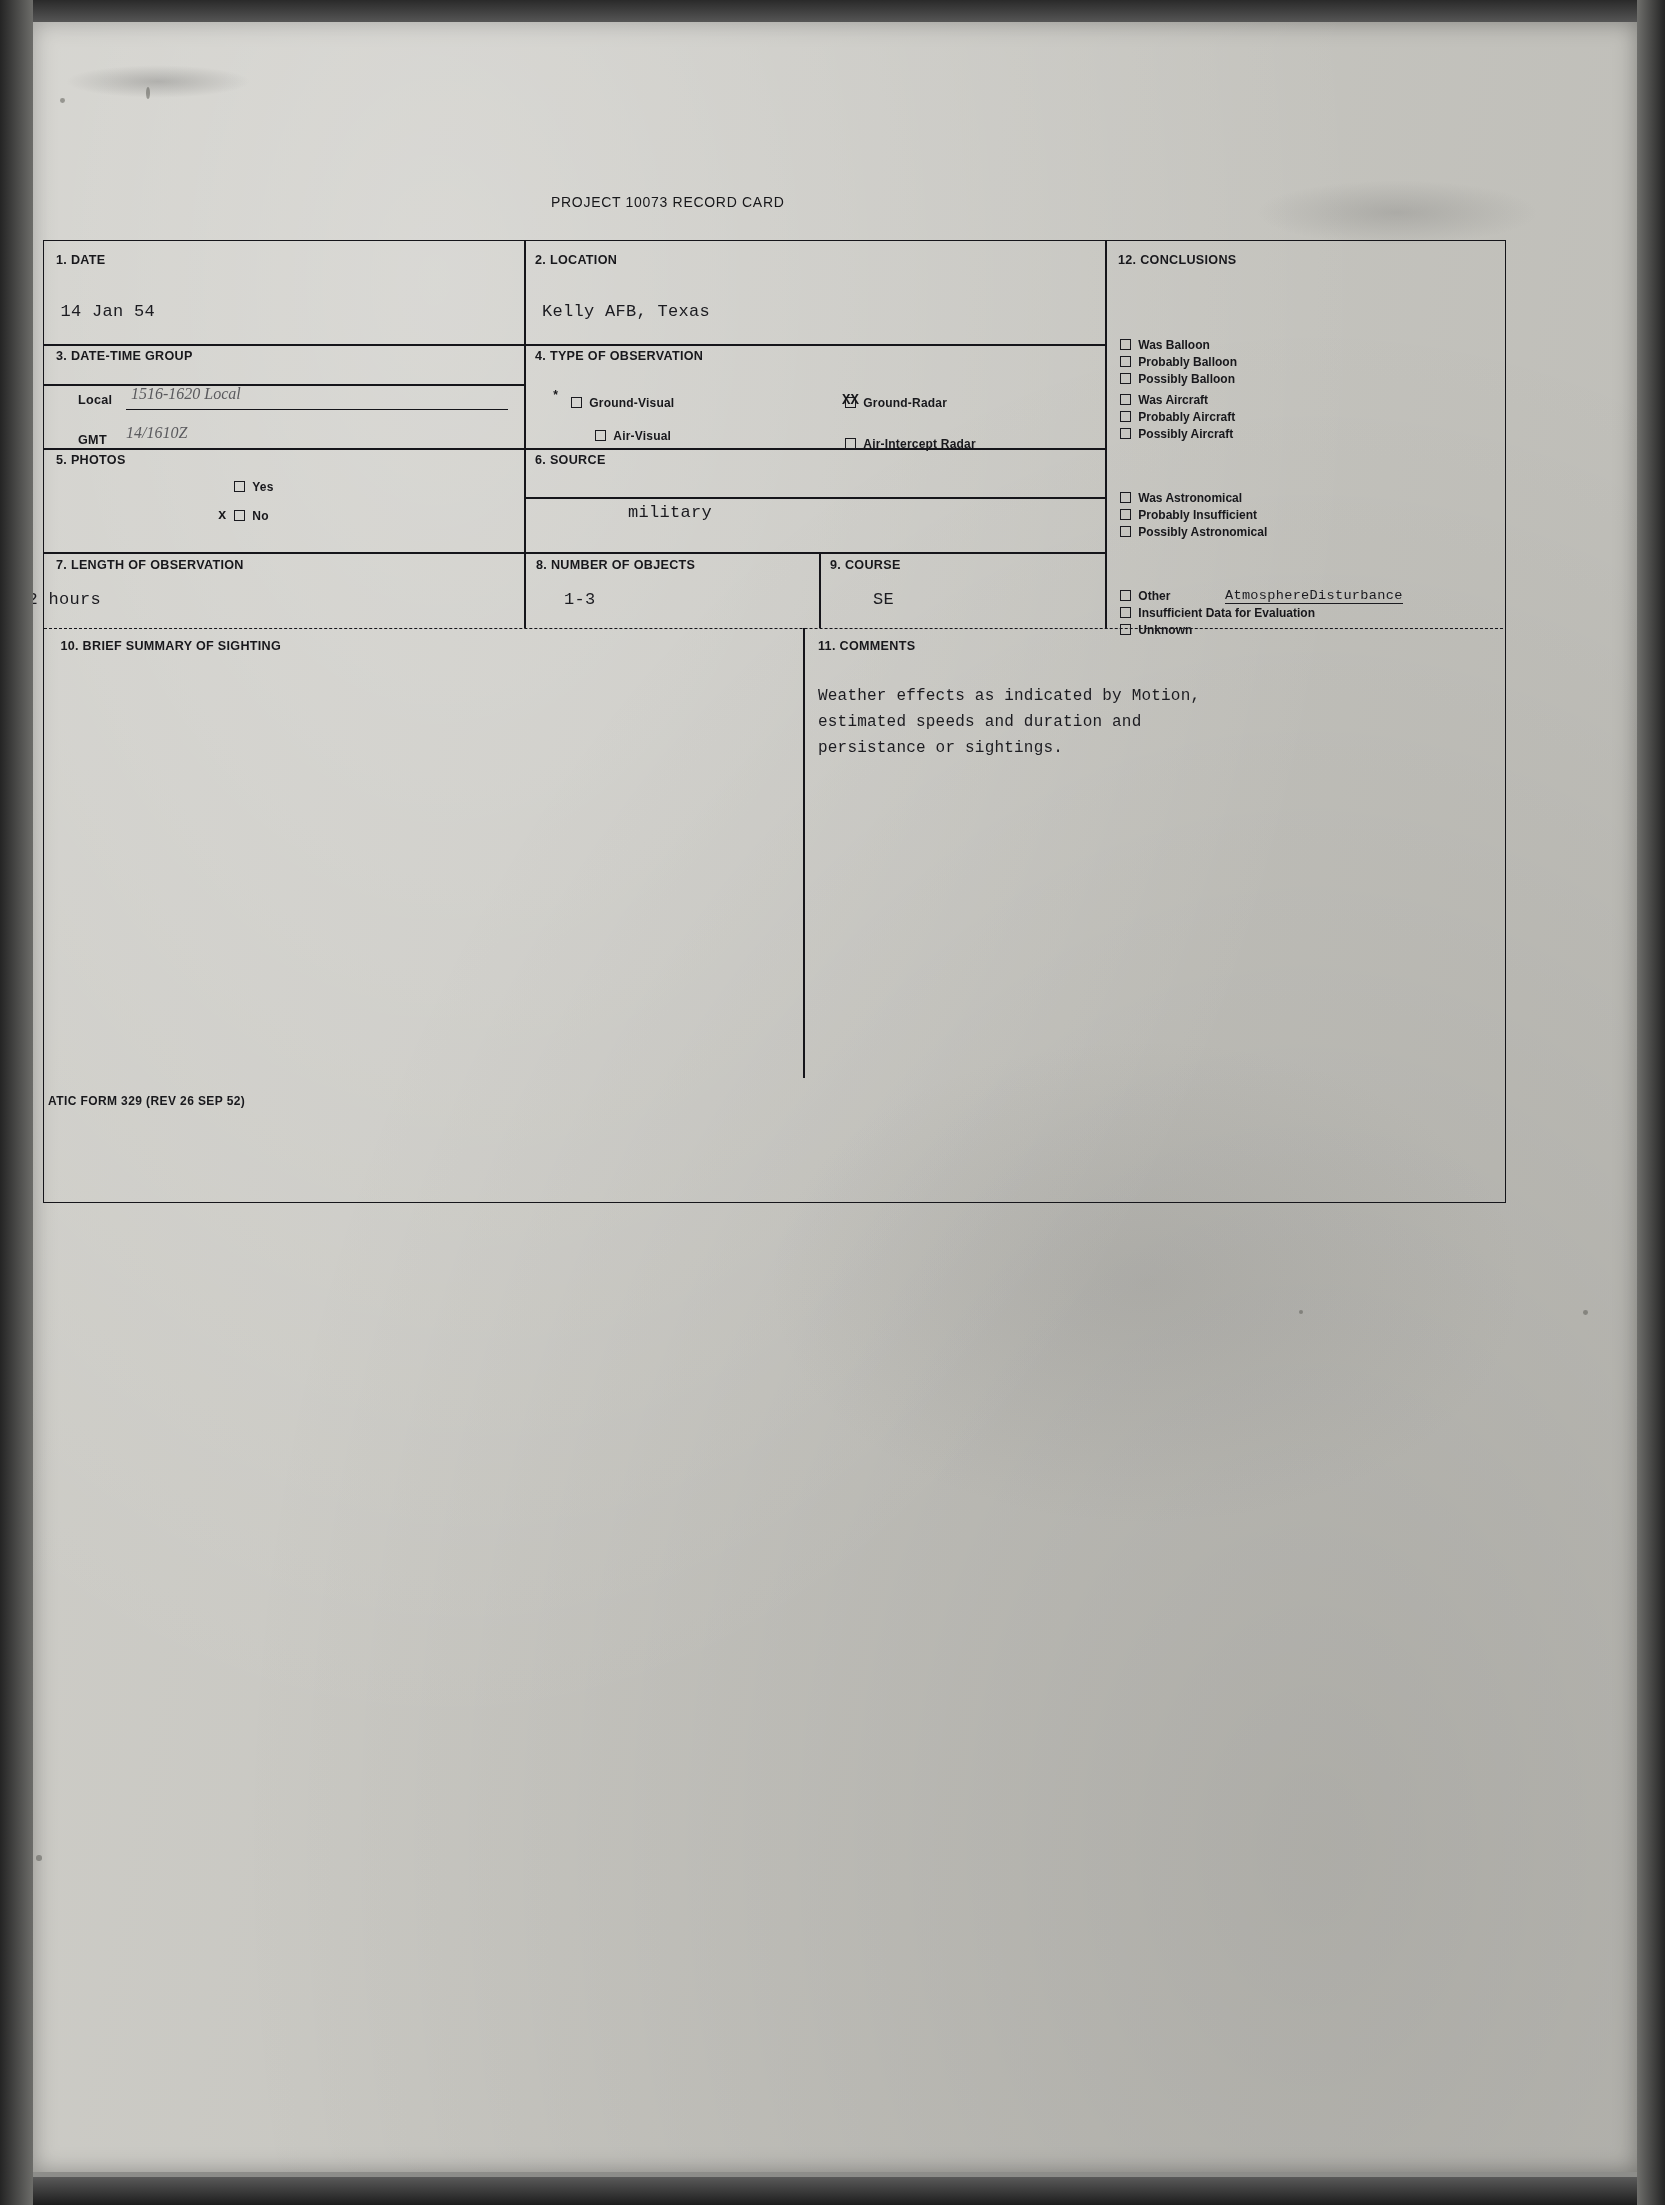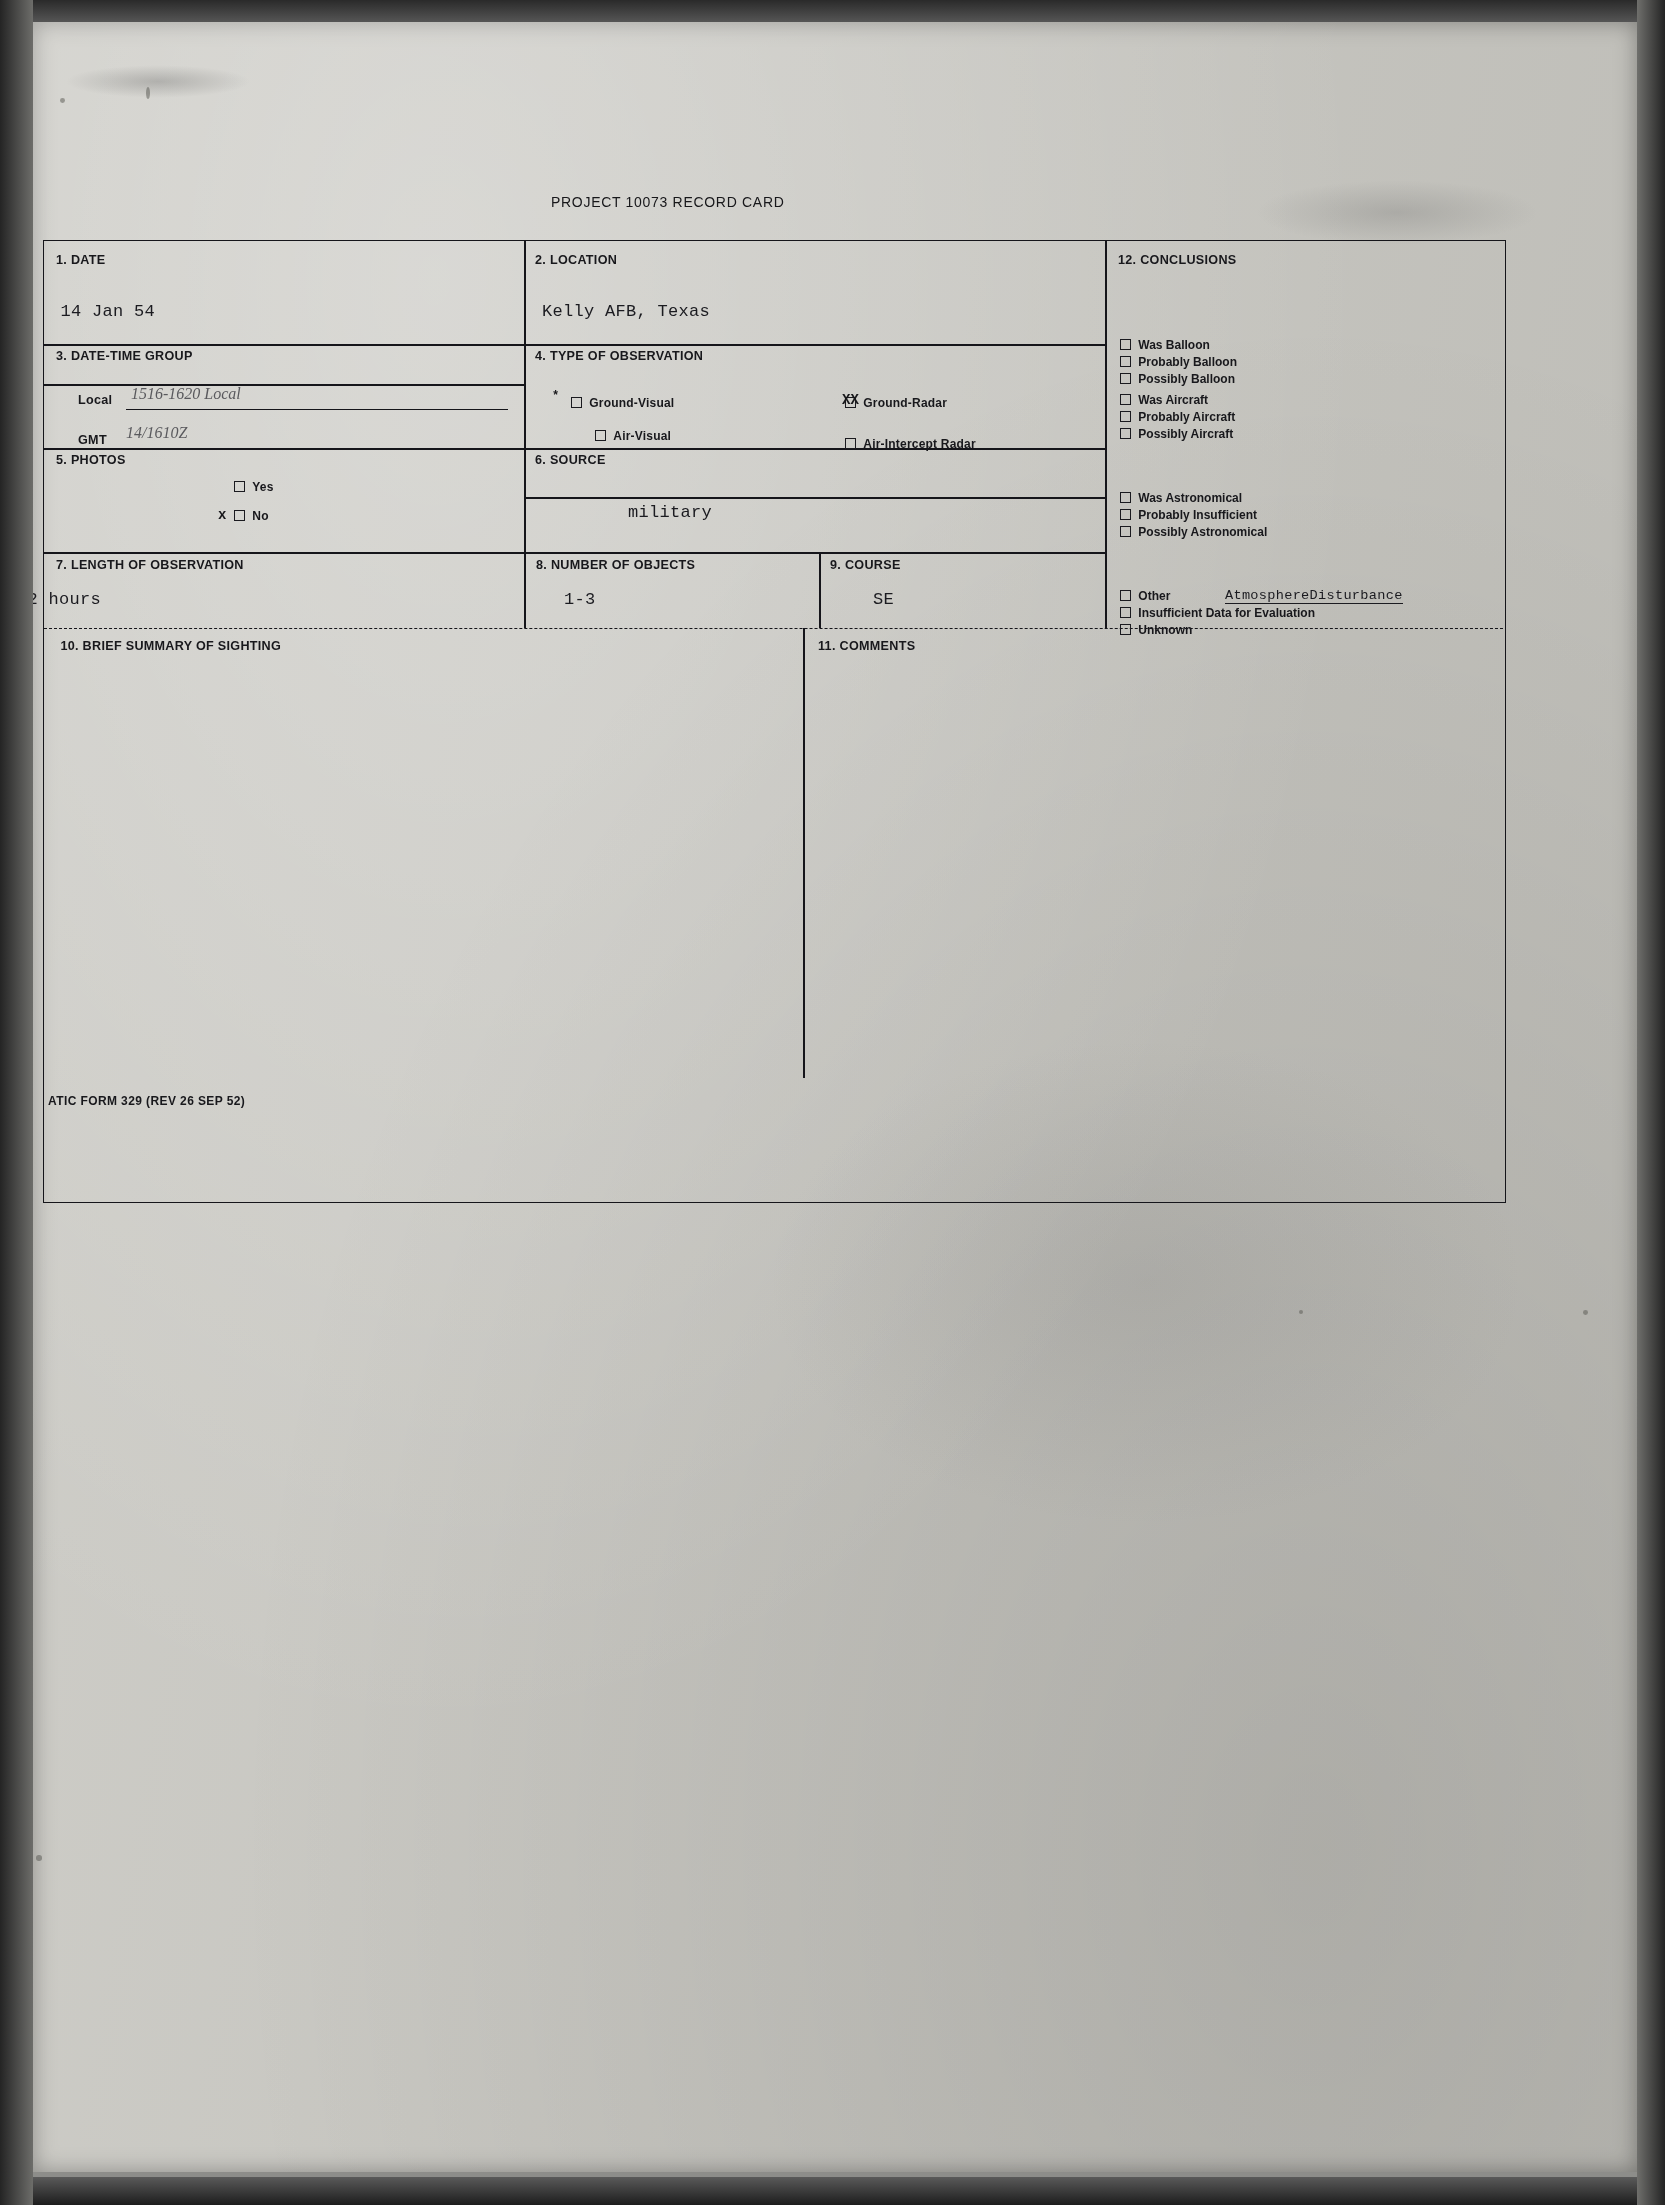--- a/index.html
+++ b/index.html
@@ -321,20 +321,23 @@
       </div>
       <div class="concl-line">
         <span class="chk"></span><span>Unknown</span>
       </div>
     </div>
     <div class="underline-write" style="left:1181px; top:347px;">AtmosphereDisturbance</div>
 
     <div class="lbl" style="left:16.4px; top:398px;">10. BRIEF SUMMARY OF SIGHTING</div>
 
     <div class="lbl" style="left:774px; top:398px;">11. COMMENTS</div>
+    <div class="summary-text" style="left:774px; top:442px; width:671px;">Weather effects as indicated by Motion,
+estimated speeds and duration and
+persistance or sightings.</div>
 
   </div>
 
   <div class="footer-code">ATIC FORM 329 (REV 26 SEP 52)</div>
 
   <div class="edge-top"></div>
   <div class="edge-bottom"></div>
   <div class="edge-left"></div>
   <div class="edge-right"></div>
 </div>

